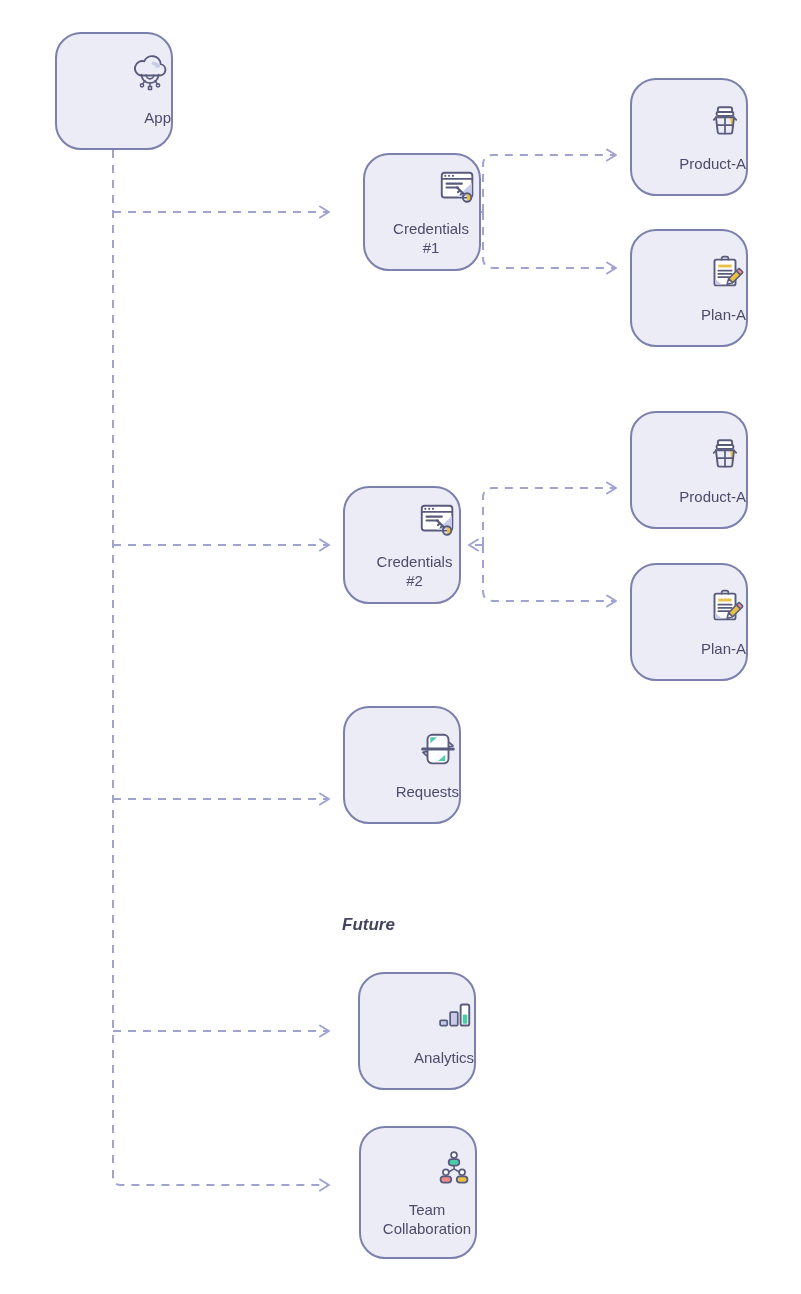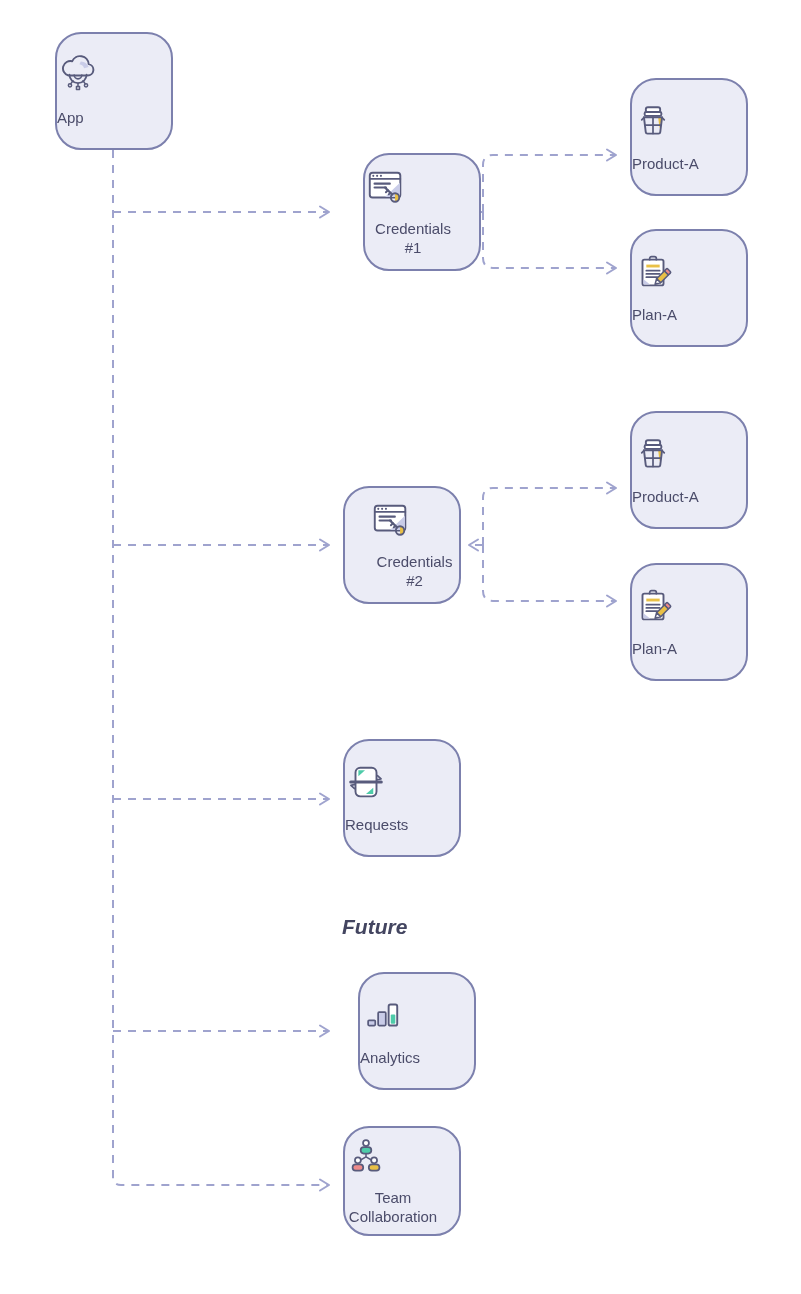--- a/index.html
+++ b/index.html
@@ -3,29 +3,29 @@
 <meta charset="utf-8">
 <style>
   html,body { margin:0; padding:0; background:#ffffff; }
   body { width:801px; height:1294px; font-family:"Liberation Sans", sans-serif; }
   .canvas { position:relative; width:801px; height:1294px; background:#ffffff; overflow:hidden; }
   svg.connectors { position:absolute; left:0; top:0; }
   .conn { fill:none; stroke:#9fa3ce; stroke-width:2; stroke-dasharray:8 7; }
   .node {
     position:absolute; width:118px; height:118px; box-sizing:border-box;
     background:#ebecf6; border:2px solid #7c80ad; border-radius:26px;
-    display:flex; flex-direction:column; align-items:flex-start; justify-content:center; gap:12px;
+    display:flex; flex-direction:column; align-items:flex-end; justify-content:center; gap:12px;
   }
   .node .label {
     font-size:15px; color:#4b4c6a; text-align:center; line-height:1.25; max-width:96px;
   }
   .icon { display:block; width:42px; height:42px; }
   .future {
     position:absolute; left:342px; top:915px;
-    font-size:21px; font-style:italic; font-weight:bold; color:#434560;
+    font-size:17px; font-style:italic; font-weight:bold; color:#434560;
   }
 </style>
 </head>
 <body>
 
 <div class="canvas">
 
   <svg class="connectors" width="801" height="1294" viewBox="0 0 801 1294">
     <defs>
       <marker id="arr" markerUnits="userSpaceOnUse" markerWidth="16" markerHeight="18" refX="11" refY="8" orient="auto">
@@ -174,21 +174,21 @@
         <g transform="rotate(45 30 28)" stroke-width="1.6">
           <rect x="27" y="15.5" width="6" height="4" rx="1.2" fill="#ee8a8a"></rect>
           <rect x="27" y="19.5" width="6" height="11.5" fill="#e9c046"></rect>
           <path d="M27 31 h6 l-3 5.2 Z" fill="#ffffff"></path>
         </g>
       </g>
     </svg>
     <div class="label">Plan-A</div>
   </div>
 
-  <div class="node" style="left:343px; top:739px;">
+  <div class="node" style="left:343px; top:706px;">
     <svg class="icon" viewBox="0 0 44 44">
       <g stroke="#585b7c" stroke-width="2" fill="none" stroke-linecap="round" stroke-linejoin="round">
         <rect x="11" y="6" width="22" height="30" rx="5" fill="#ffffff"></rect>
         <path d="M14 8.6 L21 8.6 L14 15 Z" fill="#4ecba9" stroke="none"></path>
         <path d="M22 33.4 L29.6 33.4 L29.6 27 Z" fill="#4ecba9" stroke="none"></path>
         <path d="M34 14.2 L37.8 17.6 L33.4 18.6" stroke-width="1.8"></path>
         <path d="M10 27.8 L6.2 24.4 L10.6 23.4" stroke-width="1.8"></path>
         <path d="M6 21 H38" stroke-width="3.2"></path>
       </g>
     </svg>
@@ -202,21 +202,21 @@
       <g stroke="#585b7c" stroke-width="1.8" fill="none" stroke-linecap="round" stroke-linejoin="round">
         <rect x="8.5" y="26.5" width="7.5" height="5.5" rx="1" fill="#c9cce8"></rect>
         <rect x="19" y="18" width="8" height="14" rx="1" fill="#c9cce8"></rect>
         <rect x="30" y="10" width="9" height="22" rx="2" fill="#ffffff" stroke-width="2"></rect>
         <rect x="32.2" y="20.5" width="4.8" height="9.5" rx="1" fill="#4ecba9" stroke="none"></rect>
       </g>
     </svg>
     <div class="label">Analytics</div>
   </div>
 
-  <div class="node" style="left:343px; top:1126px; height:110px;">
+  <div class="node" style="left:359px; top:1126px; height:133px;">
     <svg class="icon" viewBox="0 0 44 44">
       <g stroke="#585b7c" stroke-width="1.8" fill="none" stroke-linecap="round" stroke-linejoin="round">
         <path d="M22 19.5 V23 M22 23 L15 27 M22 23 L29 27" stroke-width="1.6"></path>
         <circle cx="22" cy="8.5" r="3.1" fill="#ffffff"></circle>
         <rect x="16.4" y="12.8" width="11.2" height="6.6" rx="3.3" fill="#4ecba9"></rect>
         <circle cx="13.5" cy="26.5" r="3.1" fill="#ffffff"></circle>
         <rect x="7.9" y="30.8" width="11.2" height="6.6" rx="3.3" fill="#ee8a8a"></rect>
         <circle cx="30.5" cy="26.5" r="3.1" fill="#ffffff"></circle>
         <rect x="24.9" y="30.8" width="11.2" height="6.6" rx="3.3" fill="#e9c046"></rect>
       </g>

